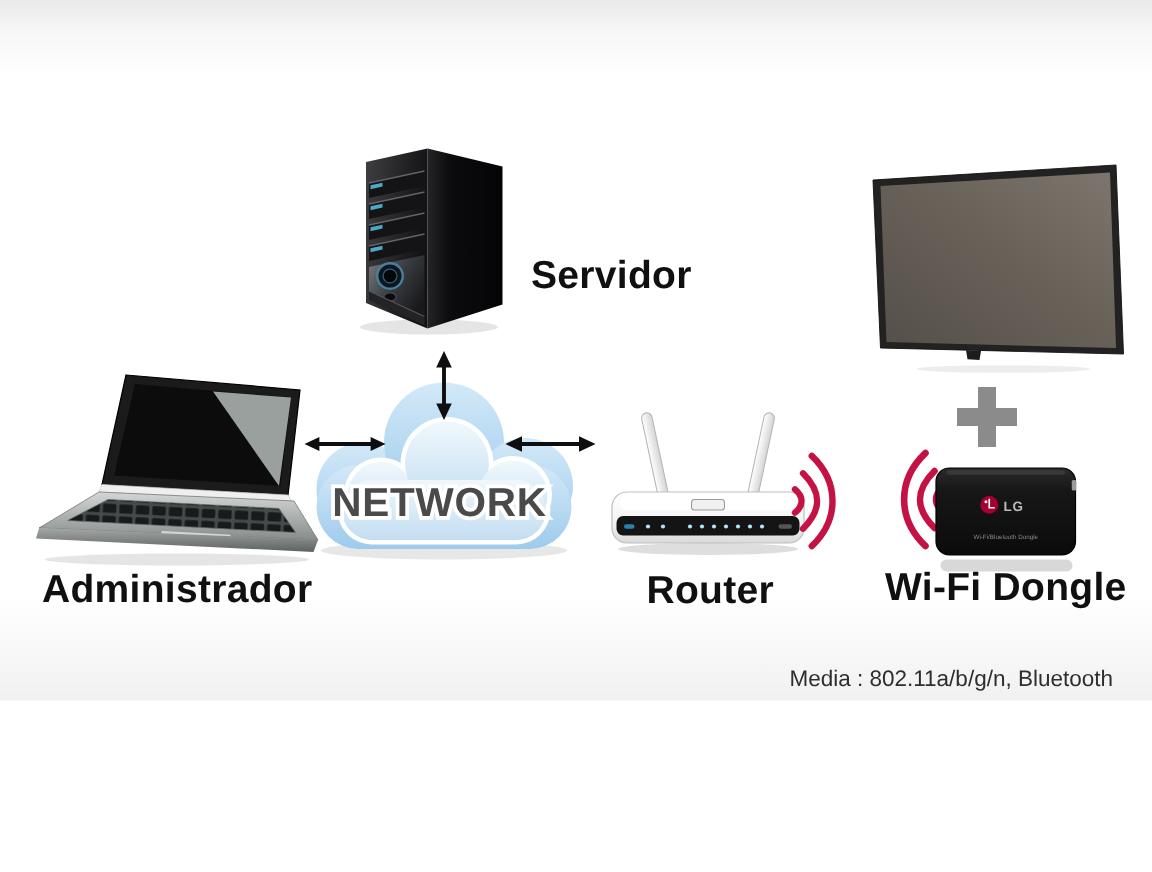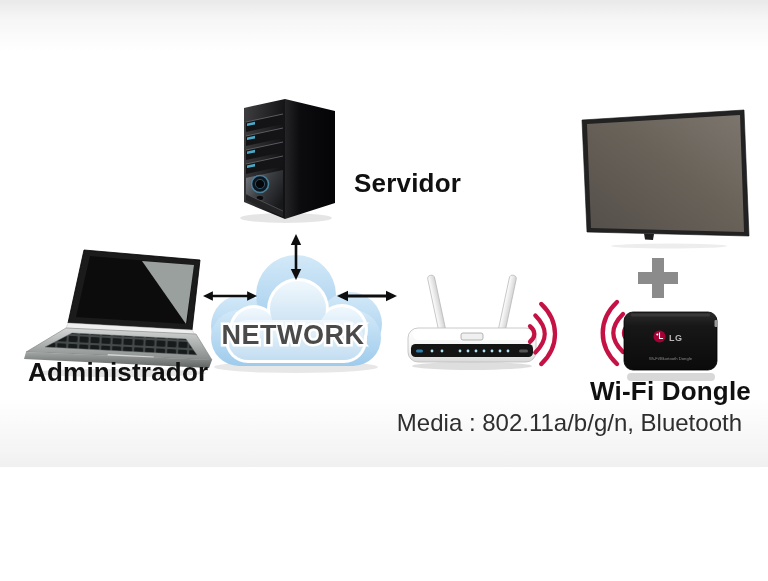--- a/index.html
+++ b/index.html
@@ -13,22 +13,22 @@
     background:linear-gradient(180deg,#e9e9e9 0%,#f6f6f6 4%,#ffffff 11%,#ffffff 85%,#f4f4f4 97%,#f0f0f0 100%);
   }
   .abs{position:absolute;}
   svg{display:block;overflow:visible;}
   svg text{font-family:"Liberation Sans",sans-serif;}
   .node-label{
     position:absolute;font-weight:700;font-size:26px;color:#101010;
     letter-spacing:0.2px;white-space:nowrap;line-height:1.1;
   }
   .specs{
-    position:absolute;right:26px;top:412px;text-align:left;
-    font-size:24px;line-height:21.5px;color:#2e2e2e;white-space:nowrap;
+    position:absolute;right:26px;top:442px;text-align:left;
+    font-size:15px;line-height:21.5px;color:#2e2e2e;white-space:nowrap;
   }
   .plus{position:absolute;left:638px;top:258px;width:40px;height:40px;}
   .plus .bar-h{position:absolute;left:0;top:14px;width:40px;height:12px;background:#8b8b8b;}
   .plus .bar-v{position:absolute;left:14px;top:0;width:12px;height:40px;background:#8b8b8b;}
   .mirror{transform:scaleX(-1);}
 </style>
 </head>
 <body>
 
 <div class="stage">
@@ -122,21 +122,21 @@
     <polygon points="66,14 182,24 174,94 50,87" fill="#1b1b1b" stroke="#000" stroke-width="0.8"></polygon>
     <polygon points="72,20 176,29 169,88 58,81" fill="#0c0c0c"></polygon>
     <polygon points="124,25 176,29 168,88" fill="#9aa09e"></polygon>
     <polygon points="50,87 174,94 177,99 48,92" fill="#efefef" stroke="#c9c9c9" stroke-width="0.5"></polygon>
 
     <polygon points="48,92 178,98 194,124 8,116" fill="url(#deckGrad)" stroke="#6e7372" stroke-width="0.5"></polygon>
     <polygon points="54,97 168,103 179,119 27,111" fill="url(#keys)" stroke="#6a6f6e" stroke-width="0.5"></polygon>
     <polygon points="90,118 136,120.5 134,125 88,122.5" fill="#d4d7d6"></polygon>
     <polygon points="8,116 194,124 191,132 6,123" fill="url(#lipGrad)"></polygon>
   </svg>
-  <div class="node-label" style="left:28px;top:358px">Administrador</div>
+  <div class="node-label" style="left:28px;top:378px">Administrador</div>
 
   <svg class="abs" style="left:196px;top:248px" width="200" height="130" viewBox="0 0 200 130">
     <defs>
       <linearGradient id="cl1" x1="0" y1="0" x2="0" y2="1">
         <stop offset="0" stop-color="#d3e9f8"></stop>
           <stop offset="1" stop-color="#9ecbec"></stop>
       </linearGradient>
       <linearGradient id="cl2" x1="0" y1="0" x2="0" y2="1">
         <stop offset="0" stop-color="#f0f8fd"></stop>
           <stop offset="1" stop-color="#c2ddf1"></stop>
@@ -209,20 +209,21 @@
       <circle cx="54" cy="77" r="1.4"></circle>
         <circle cx="62" cy="77" r="1.4"></circle>
       <circle cx="70" cy="77" r="1.4"></circle>
         <circle cx="78" cy="77" r="1.4"></circle>
       <circle cx="86" cy="77" r="1.4"></circle>
         <circle cx="94" cy="77" r="1.4"></circle>
       <circle cx="102" cy="77" r="1.4"></circle>
     </g>
     <rect x="113" y="75.5" width="9" height="3" rx="1.5" fill="#555"></rect>
   </svg>
+  <div class="node-label" style="left:431px;top:379px">Router</div>
 
   <svg class="abs mirror" style="left:526px;top:301px" width="42" height="66" viewBox="0 0 42 68">
     <g fill="none" stroke="#c51244" stroke-width="4.4" stroke-linecap="round">
       <path d="M27,3 C8,21 8,47 27,65"></path>
       <path d="M33,15 C20,28 20,40 33,53"></path>
       <path d="M38.5,26 C32.5,31 32.5,37 38.5,42"></path>
     </g>
   </svg>
   <svg class="abs" style="left:590px;top:299px" width="42" height="68" viewBox="0 0 42 68">
     <g fill="none" stroke="#c51244" stroke-width="4.4" stroke-linecap="round">

